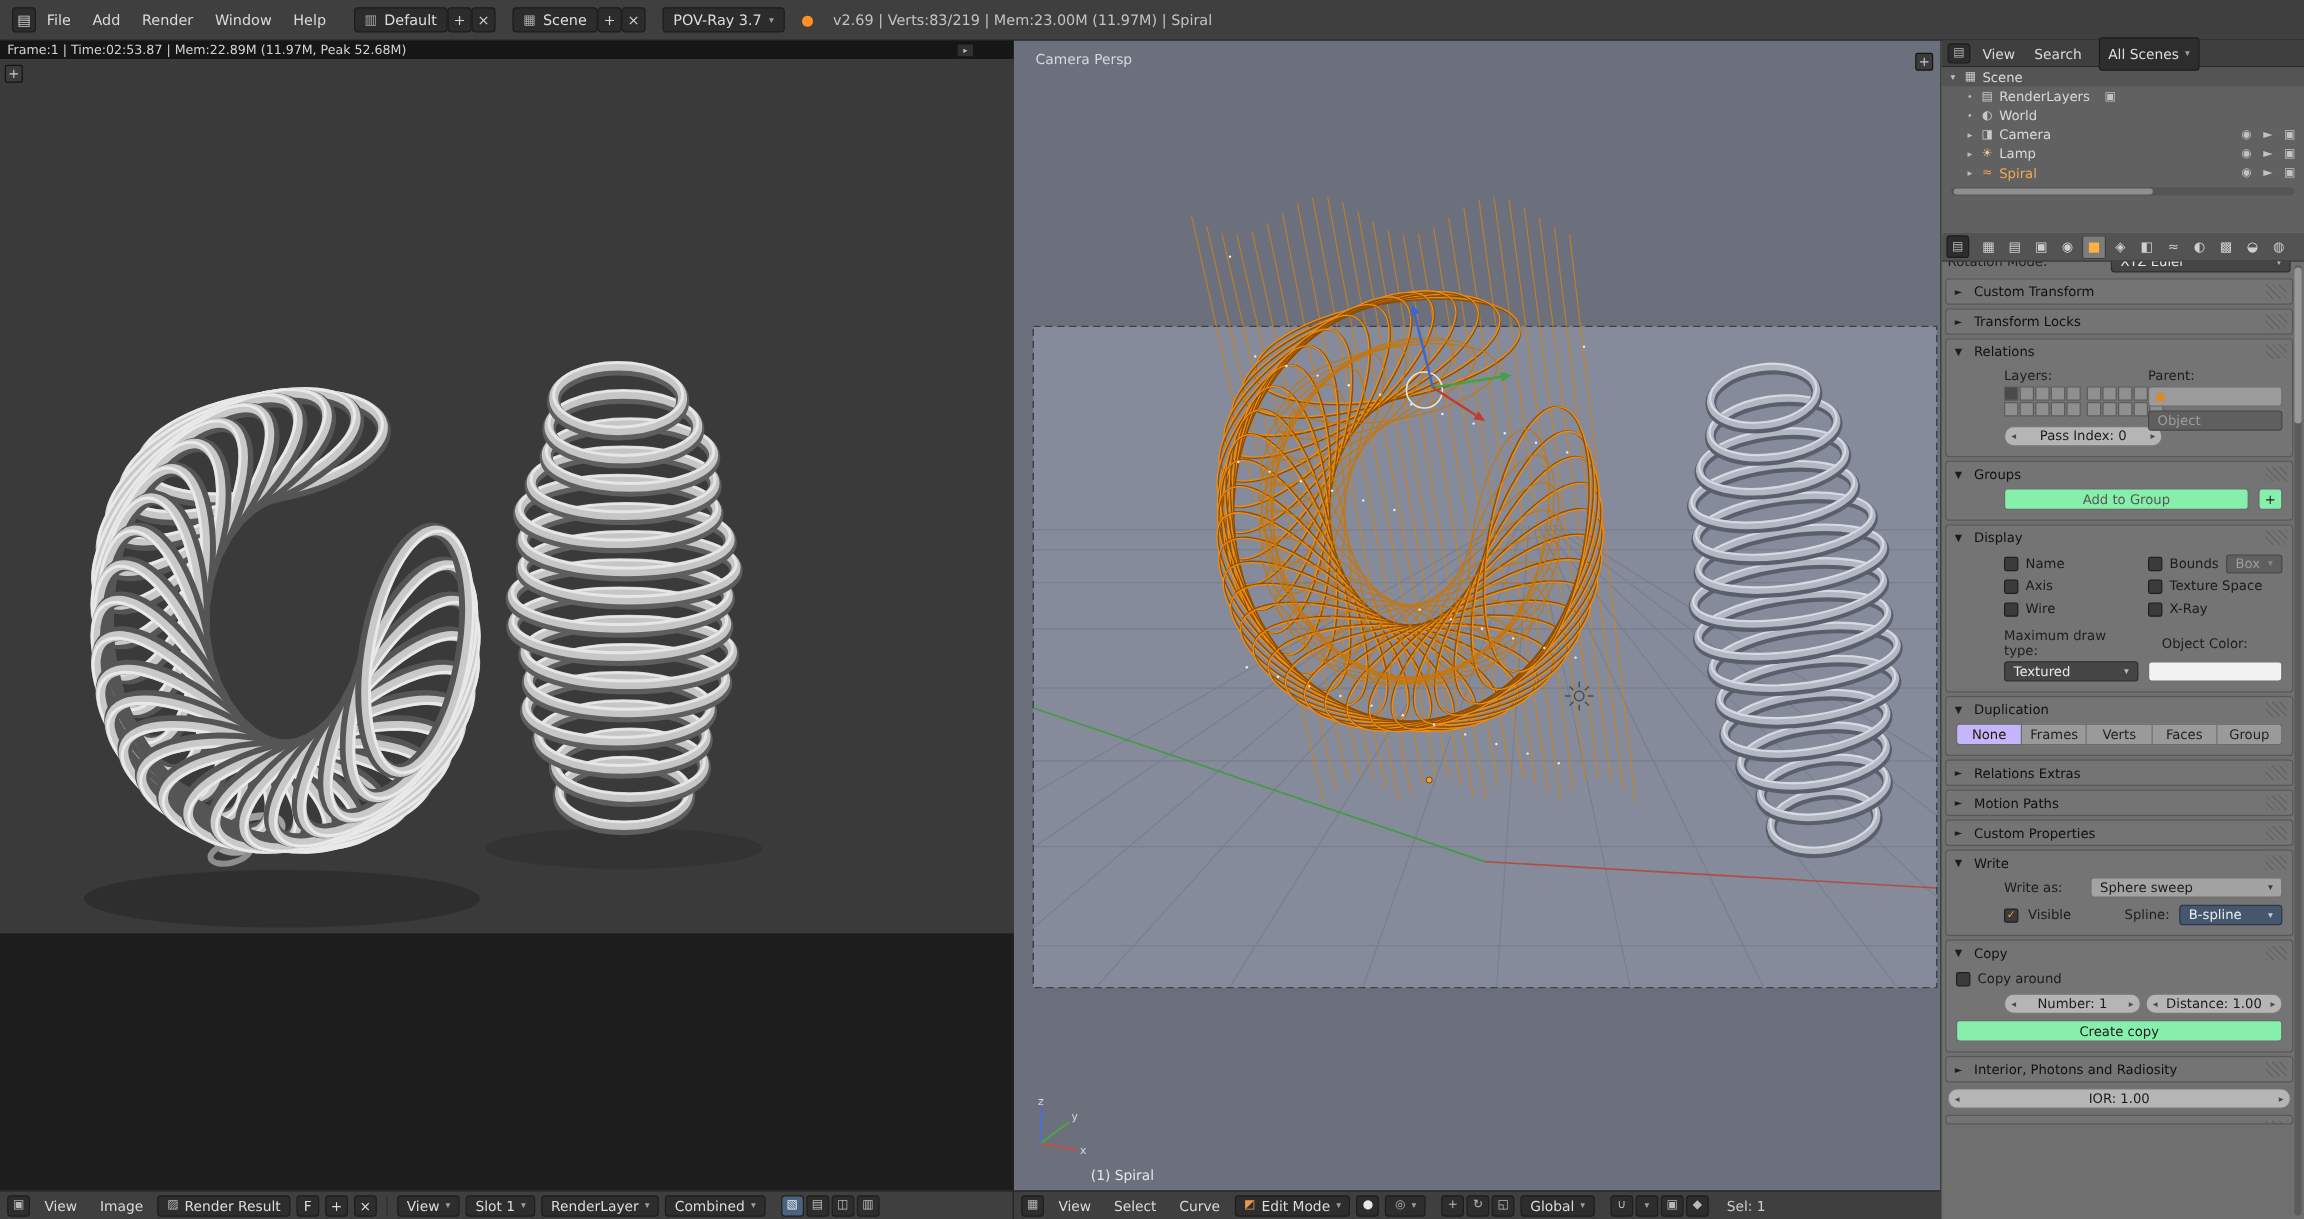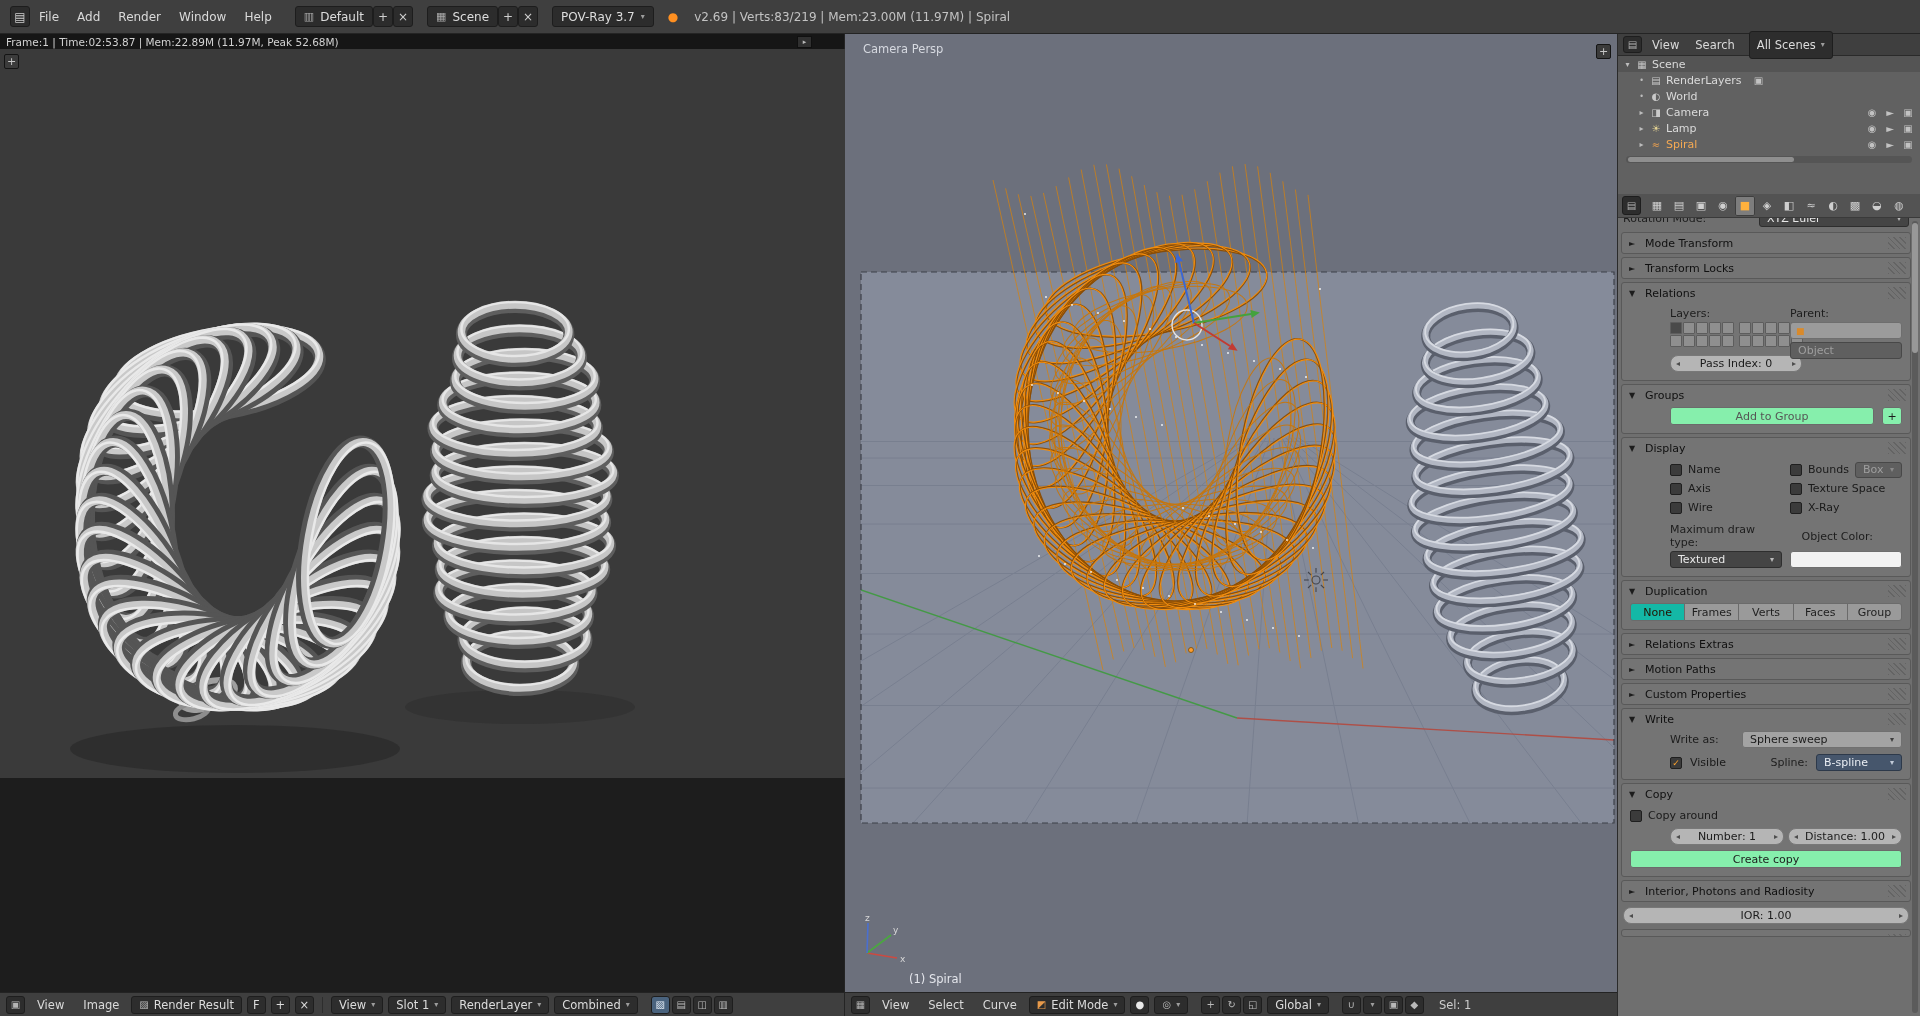--- a/index.html
+++ b/index.html
@@ -87,21 +87,21 @@
   .dd-dim{background:#5f5f5f;color:#9e9e9e;border:1px solid #484848;}
   .dd-dim .dar{color:#8a8a8a;}
   .chk{width:12px;height:12px;background:#3b3b3b;border:1px solid #1f1f1f;border-radius:2px;display:flex;align-items:center;justify-content:center;font-size:9px;color:#ffa22b;flex:none;}
   .chkrow{display:flex;align-items:center;gap:6px;height:19px;}
   .btn{height:18px;background:#86efac;border:1px solid #6b6b6b;border-radius:3px;display:flex;align-items:center;justify-content:center;color:#1c1c1c;}
   .btn-dim{color:#565656;}
   .seg{display:flex;}
   .sbtn{flex:1;height:18px;background:#9a9a9a;border:1px solid #6b6b6b;border-left:none;display:flex;align-items:center;justify-content:center;color:#1f1f1f;}
   .sbtn:first-child{border-left:1px solid #6b6b6b;border-radius:3px 0 0 3px;}
   .sbtn:last-child{border-radius:0 3px 3px 0;}
-  .sbtn.active{background:#14b8a6;color:#241303;}
+  .sbtn.active{background:#c4b5fd;color:#241303;}
   .layers{display:flex;gap:5px;}
   .lgrid{display:grid;grid-template-columns:repeat(5,12px);grid-auto-rows:12px;gap:1px;}
   .lcell{background:#8f8f8f;border:1px solid #5d5d5d;border-radius:1px;}
   .lcell.on{background:#4a4a4a;}
   .field{height:17px;background:#9b9b9b;border:1px solid #6e6e6e;border-radius:3px;display:flex;align-items:center;padding:0 5px;gap:4px;}
   .picon{color:#d98a2b;font-size:9px;}
   .cliprow{height:11px;overflow:hidden;margin:0 2px;}
   .cliprow .inner{display:flex;gap:8px;align-items:center;transform:translateY(-8px);}
   .cliprow .lbl{flex:1;}
   .swatch{height:17px;background:#f2f2f2;border:1px solid #6e6e6e;border-radius:3px;}
@@ -765,21 +765,21 @@
             <span class="dd dd-dark" style="width:150px;">
               <span class="txt">XYZ Euler</span>
               <span class="dar">▾</span>
             </span>
           </div>
         </div>
 
         <div class="panel">
           <div class="phead">
             <span class="tri9">►</span>
-            <span>Mode Transform</span>
+            <span>Custom Transform</span>
           </div>
         </div>
 
         <div class="panel">
           <div class="phead">
             <span class="tri9">►</span>
             <span>Transform Locks</span>
           </div>
         </div>
 

